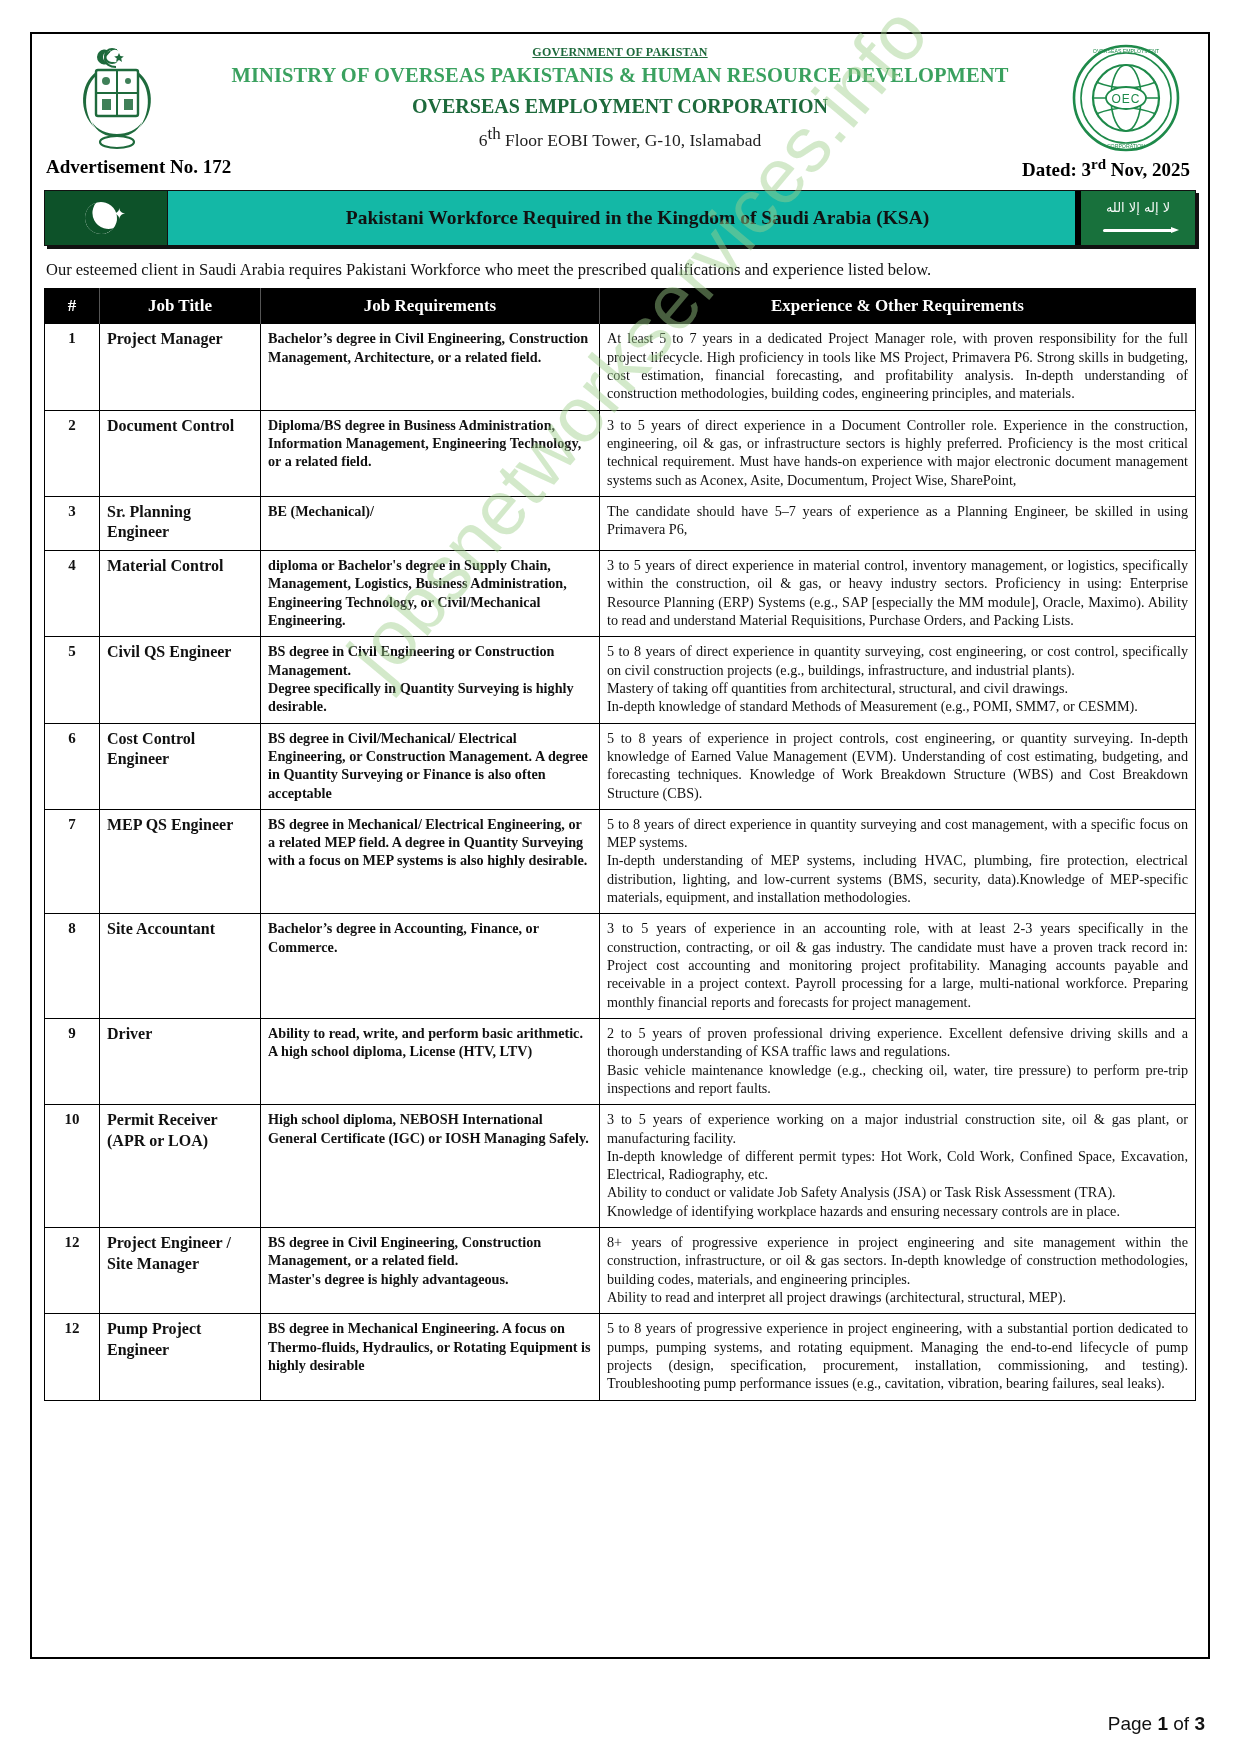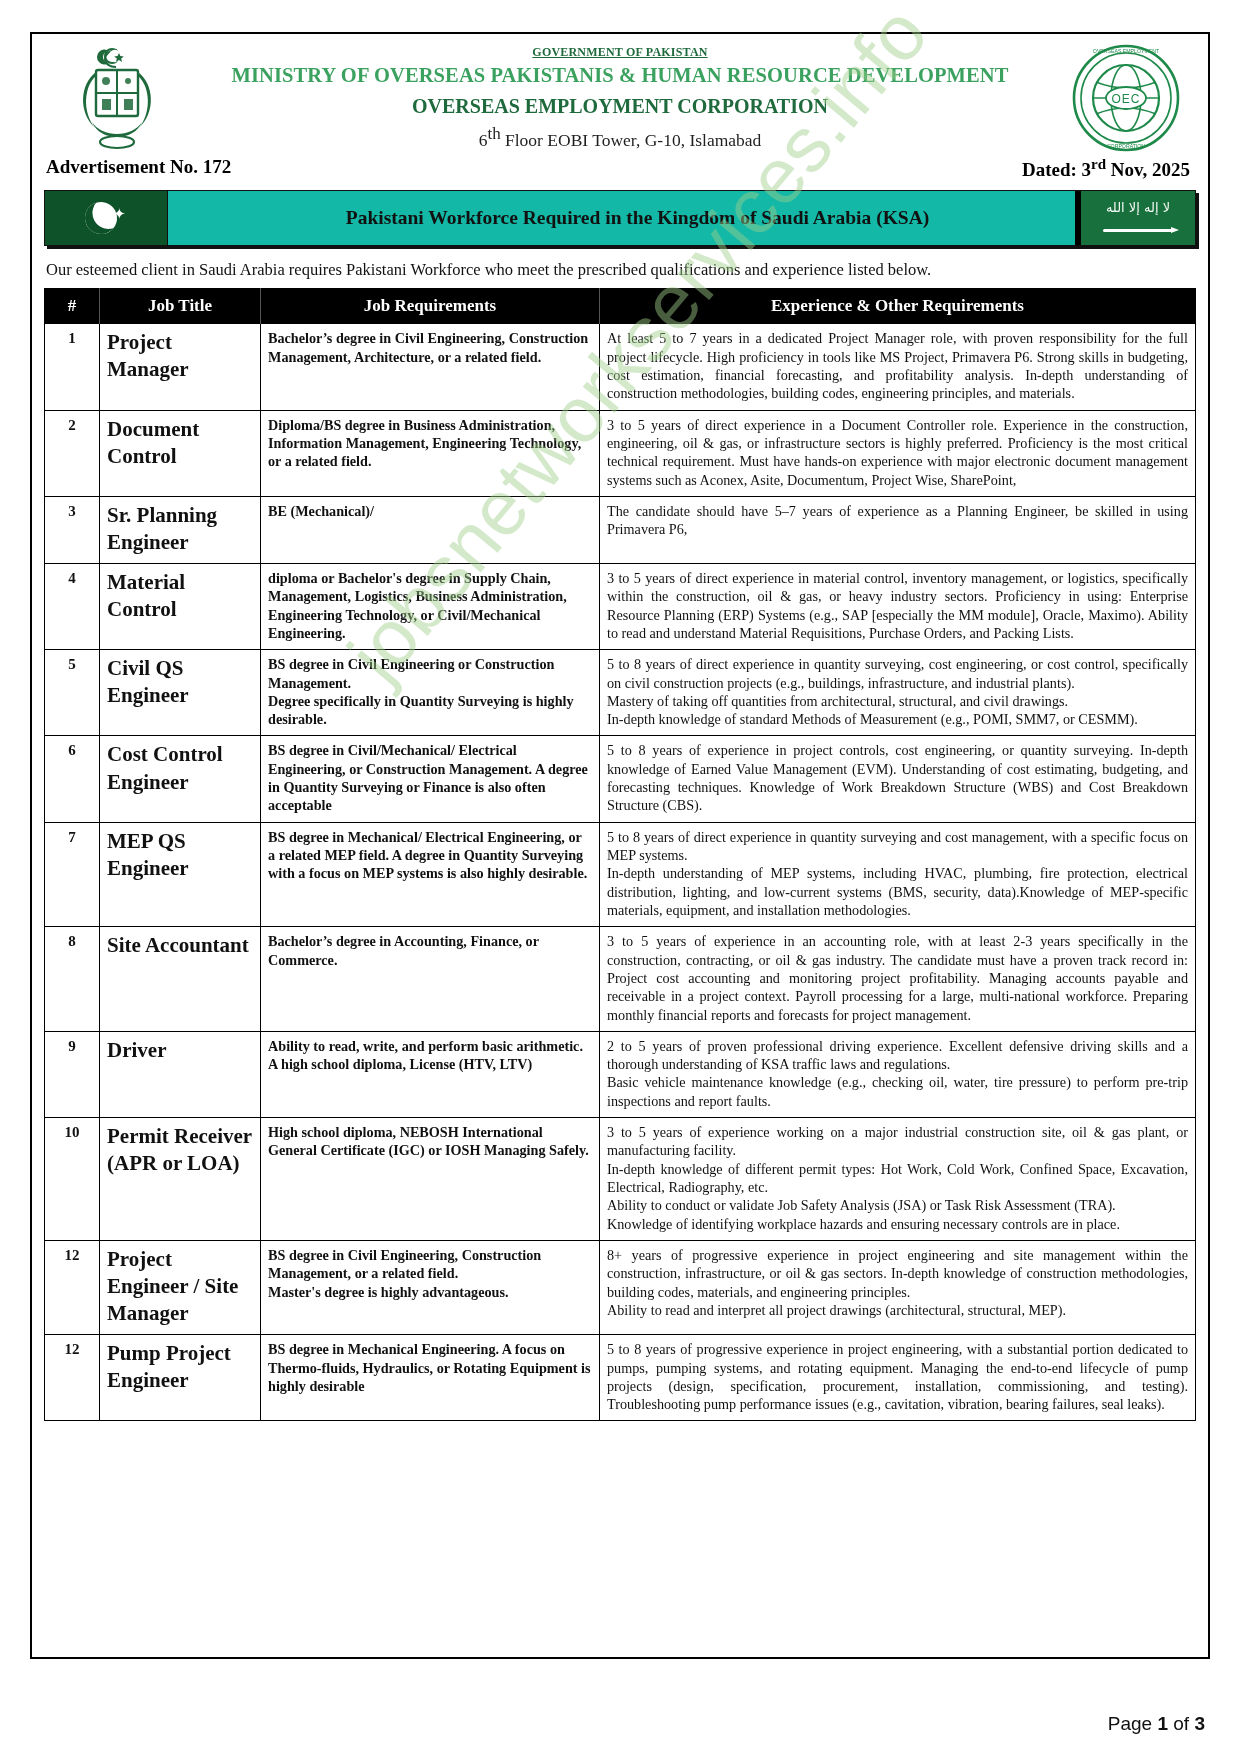--- a/index.html
+++ b/index.html
@@ -218,21 +218,21 @@
     color: #111;
   }
   td.c-num {
     text-align: center;
     font-weight: bold;
     font-size: 15px;
     width: 46px;
   }
   td.c-title {
     font-weight: bold;
-    font-size: 21px;
+    font-size: 16px;
     width: 152px;
     margin-left: 45px;
   }
   td.c-req { width: 330px; font-weight: bold; }
   td.c-exp { text-align: justify; }
   th.h-num  { width: 46px; }
   th.h-title{ width: 152px; }
   th.h-req  { width: 330px; }
   .cell-line { display: block; }
 

